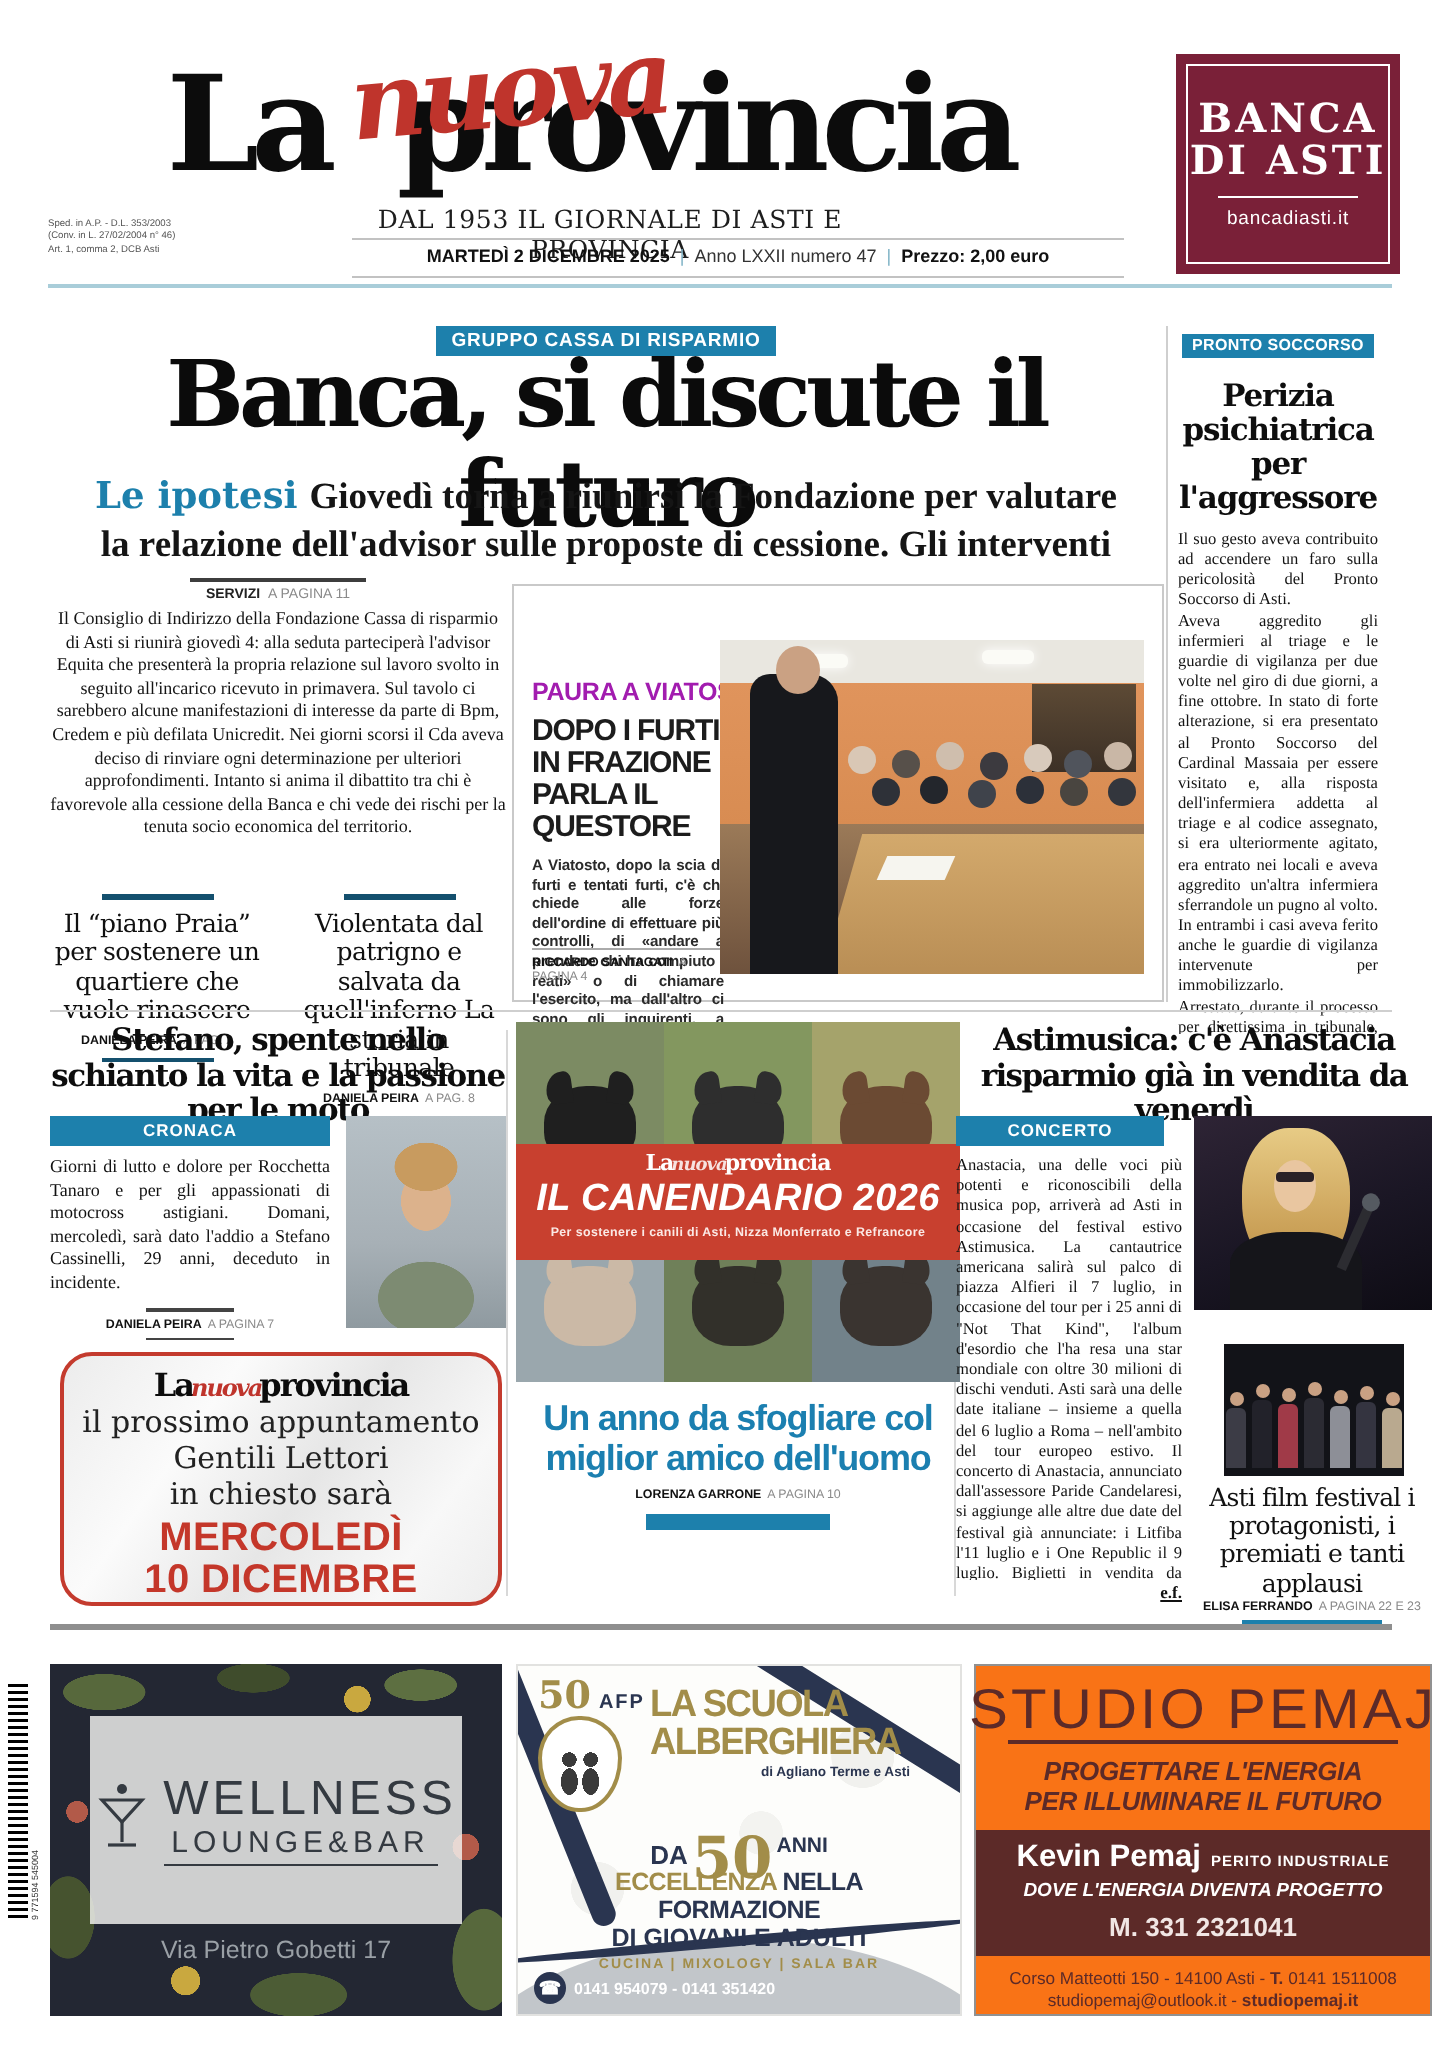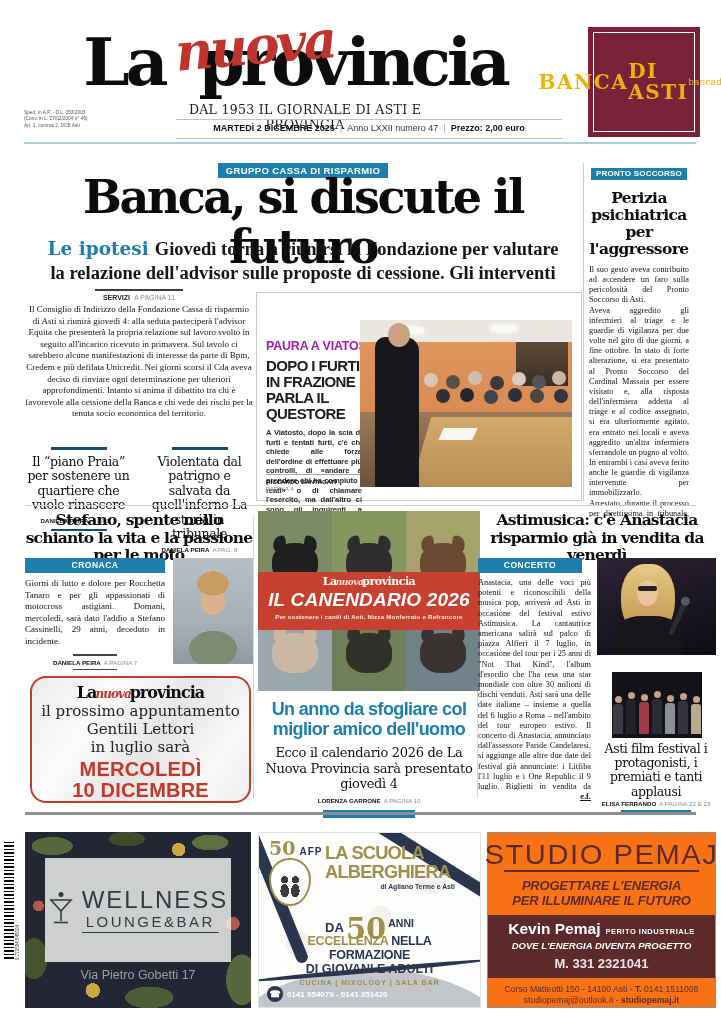--- a/index.html
+++ b/index.html
@@ -20,21 +20,21 @@
   .logo-nuova { position:absolute; left:92px; top:-4px; font:italic 700 52px/60px "DejaVu Serif",serif;
     color:#bf342c; letter-spacing:-3px; transform:rotate(-5deg); z-index:2; }
   #tagline { left:150px; top:102px; width:310px; text-align:center; font:400 12.5px/15px "DejaVu Serif",serif; letter-spacing:.3px; color:#1d1d1d; }
   #edition { left:176px; top:119px; width:386px; border-top:1px solid #c2c2c2; border-bottom:1px solid #c2c2c2;
     padding:3px 0 4px; text-align:center; font:400 9px/11px "Liberation Sans",sans-serif; color:#333; white-space:nowrap; }
   #edition b { font-weight:700; color:#111; }
   #edition .sep { color:#7fb3c6; margin:0 5px; }
   #masthead-rule { left:24px; top:142px; width:672px; height:2px; background:#a9cdd9; }
 
   #banca { left:588px; top:27px; width:112px; height:110px; background:#7a2038; padding:5px; }
-  .banca-inner { border:1.5px solid #fff; height:100%; display:flex; flex-direction:row; align-items:center; justify-content:center; color:#eab308; }
+  .banca-inner { border:1.5px solid #fff; height:100%; display:flex; flex-direction:column; align-items:center; justify-content:center; color:#ffffff; }
   .banca-n { font:700 20px/21px "DejaVu Serif",serif; letter-spacing:1.5px; }
   .banca-div { width:70px; height:1px; background:#fff; margin:7px 0 6px; }
   .banca-site { font:300 9.5px/10px "Liberation Sans",sans-serif; letter-spacing:.4px; }
 
   
   .kicker-pill { display:inline-block; background:#1d80ac; color:#fff; font:700 9.5px/1 "Liberation Sans",sans-serif;
     letter-spacing:.4px; padding:3px 8px 2.5px; }
   #lead-kicker { left:25px; top:160px; width:556px; text-align:center; }
   #lead-headline { left:25px; top:172px; width:556px; text-align:center;
     font:700 46px/50px "DejaVu Serif",serif; letter-spacing:-2.5px; color:#0b0b0b; }
@@ -343,21 +343,21 @@
       <div class="rule"></div>
       <div class="s-by"><span>DANIELA PEIRA</span><span class="pg">A PAGINA 7</span></div>
       <div class="rule rule2"></div>
     </div>
   </div>
 
   <div class="abs" id="lettori">
     <div class="lt-logo"><span>La</span><span class="nv">nuova</span><span>provincia</span></div>
     <div class="lt-line">il prossimo appuntamento</div>
     <div class="lt-line">Gentili Lettori</div>
-    <div class="lt-line">in luglio sarà</div>
+    <div class="lt-line">in chiesto sarà</div>
     <div class="lt-red first">MERCOLEDÌ</div>
     <div class="lt-red">10 DICEMBRE</div>
   </div>
 
   <div class="abs" id="calendario">
     <div class="c-photo">
       <div class="c-grid">
         <div class="c-cell" style="background:#7c8b63;">
             <span class="dog" style="--dc:#1f1f1f;"></span>
           </div>
@@ -377,21 +377,20 @@
             <span class="dog" style="--dc:#3a3430;"></span>
           </div>
       </div>
       <div class="c-banner">
         <div class="cb-logo"><span>La</span><span class="nv">nuova</span><span>provincia</span></div>
         <div class="cb-title">IL CANENDARIO 2026</div>
         <div class="cb-tag">Per sostenere i canili di Asti, Nizza Monferrato e Refrancore</div>
       </div>
     </div>
     <div class="c-headline">Un anno da sfogliare col miglior amico dell'uomo</div>
-    <div class="c-deck">Ecco il calendario 2026 de La Nuova Provincia sarà presentato giovedì 4</div>
     <div class="c-byline"><span>LORENZA GARRONE</span><span class="pg">A PAGINA 10</span></div>
     <div class="c-bar"></div>
   </div>
 
   <div class="abs" id="astimusica">
     <div class="a-headline">Astimusica: c'è Anastacia risparmio già in vendita da venerdì</div>
     <div class="a-kicker">CONCERTO</div>
     <div class="a-body">Anastacia, una delle voci più potenti e riconoscibili della musica pop, arriverà ad Asti in occasione del festival estivo Astimusica. La cantautrice americana salirà sul palco di piazza Alfieri il 7 luglio, in occasione del tour per i 25 anni di "Not That Kind", l'album d'esordio che l'ha resa una star mondiale con oltre 30 milioni di dischi venduti. Asti sarà una delle date italiane – insieme a quella del 6 luglio a Roma – nell'ambito del tour europeo estivo. Il concerto di Anastacia, annunciato dall'assessore Paride Candelaresi, si aggiunge alle altre due date del festival già annunciate: i Litfiba l'11 luglio e i One Republic il 9 luglio. Biglietti in vendita da venerdì 5 dicembre alle 10 su www.ticketone.it (in esclusiva per gli iscritti alla mailing list d'Alessandro e Galì giovedì 4 dicembre dalle 10 alle 23.59).</div>
     <div class="a-sign">e.f.</div>
     <div class="a-photo1">

